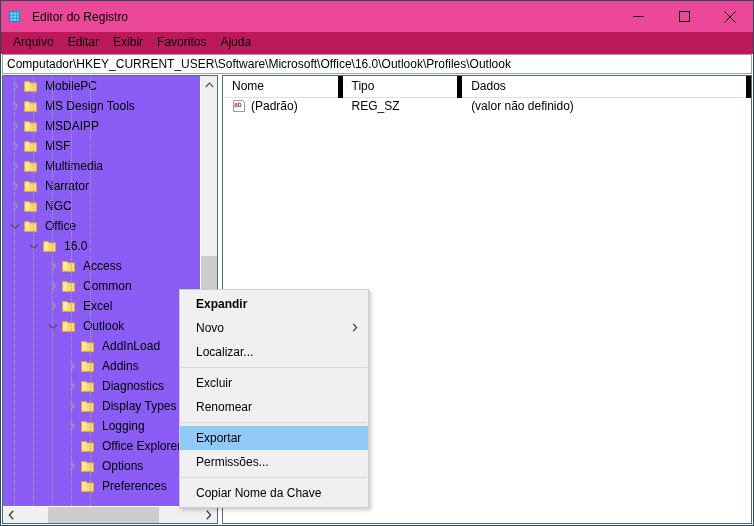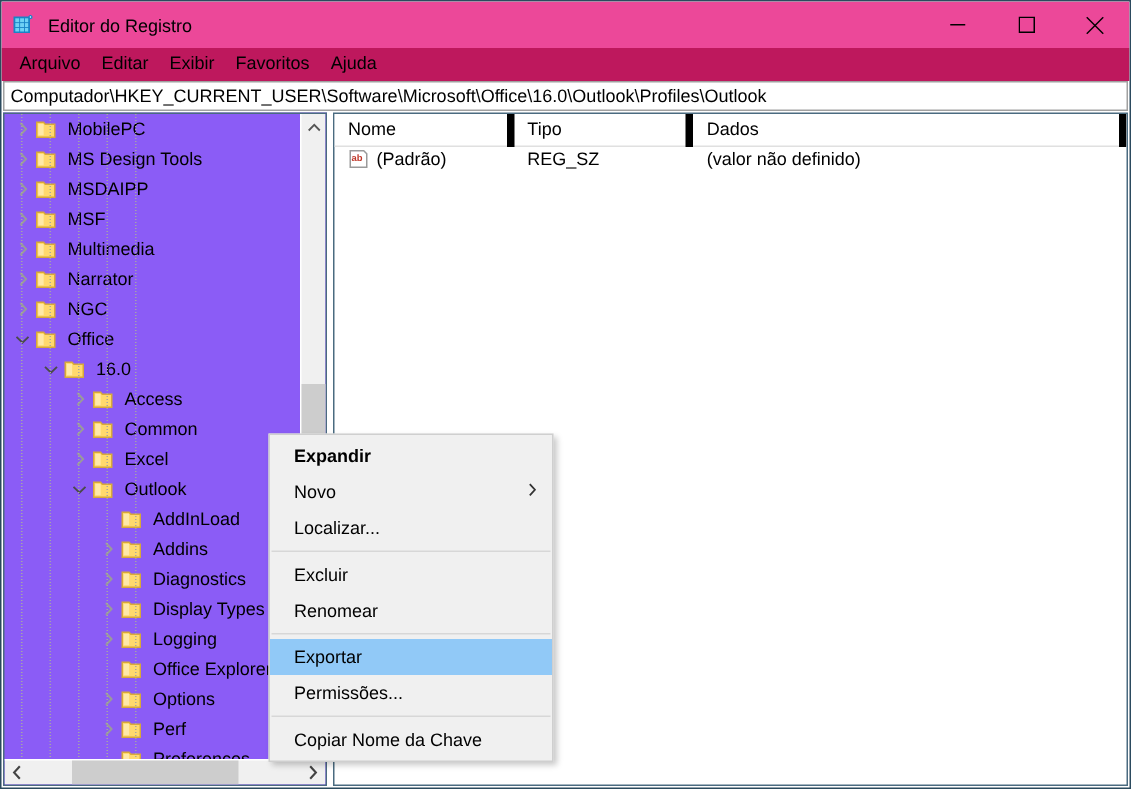--- a/index.html
+++ b/index.html
@@ -555,32 +555,20 @@
                 <polyline points="2.6,1 6.4,5 2.6,9" fill="none" stroke="#9a9a9a" stroke-width="1.3"></polyline>
               </svg>
             </div>
             <div class="tfolder"><svg width="16" height="16" viewBox="0 0 16 16">
                 <path d="M1.5 3.5 h4.6 l1.1 1.4 h6.3 v8.6 h-12 z" fill="#ffd96e" stroke="#d8a93a" stroke-width="1"></path>
                 <path d="M2.5 4.6 h3.6 v7.5 h-3.6 z" fill="#ffe9a8"></path>
               </svg></div>
             <div class="tlabel">Options</div>
           </div>
           <div class="trow" style="padding-left: 61px;">
-            <div class="tglyph">
-              <svg width="9" height="10" viewBox="0 0 9 10">
-                <polyline points="2.6,1 6.4,5 2.6,9" fill="none" stroke="#9a9a9a" stroke-width="1.3"></polyline>
-              </svg>
-            </div>
-            <div class="tfolder"><svg width="16" height="16" viewBox="0 0 16 16">
-                <path d="M1.5 3.5 h4.6 l1.1 1.4 h6.3 v8.6 h-12 z" fill="#ffd96e" stroke="#d8a93a" stroke-width="1"></path>
-                <path d="M2.5 4.6 h3.6 v7.5 h-3.6 z" fill="#ffe9a8"></path>
-              </svg></div>
-            <div class="tlabel">Perf</div>
-          </div>
-          <div class="trow" style="padding-left: 61px;">
             <div class="tglyph"></div>
             <div class="tfolder"><svg width="16" height="16" viewBox="0 0 16 16">
                 <path d="M1.5 3.5 h4.6 l1.1 1.4 h6.3 v8.6 h-12 z" fill="#ffd96e" stroke="#d8a93a" stroke-width="1"></path>
                 <path d="M2.5 4.6 h3.6 v7.5 h-3.6 z" fill="#ffe9a8"></path>
               </svg></div>
             <div class="tlabel">Preferences</div>
           </div>
           <div class="vline" style="left: 11px;"></div>
           <div class="vline" style="left: 30px;"></div>
           <div class="vline" style="left: 49px;"></div>

